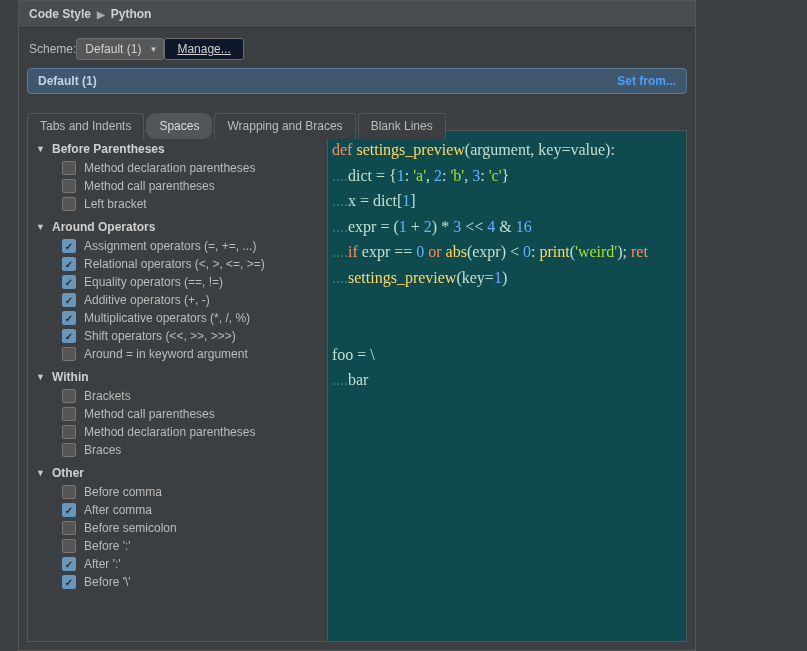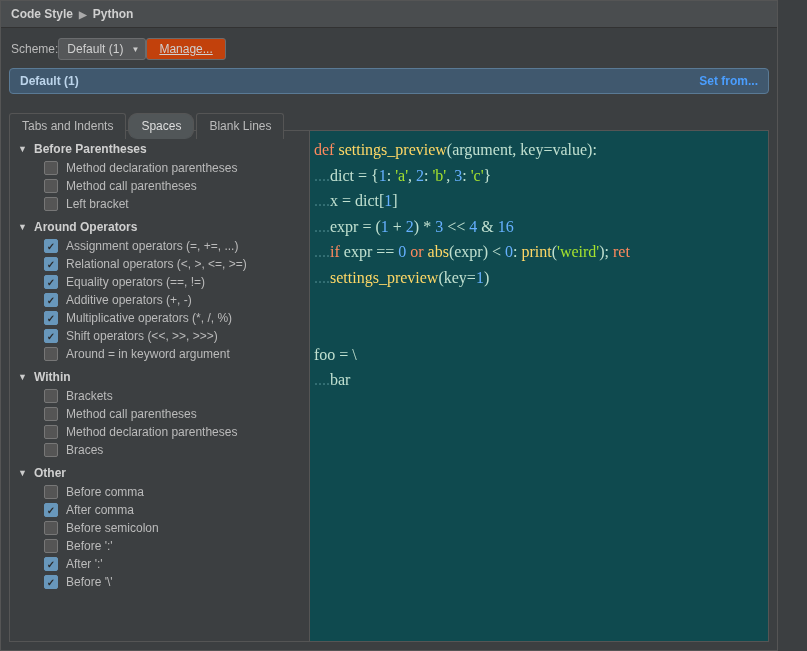--- a/index.html
+++ b/index.html
@@ -8,24 +8,25 @@
   font-family: "Lucida Grande", "Segoe UI", Arial, sans-serif;
   font-size: 12px;
   color: #bbbbbb;
   width: 807px;
   height: 651px;
   overflow: hidden;
 }
 .window {
   border: 1px solid #555;
   background: #3c3f41;
-  width: 778px;
+  width: 678px;
   height: 651px;
   display: flex;
   flex-direction: column;
+  margin-left: 18px;
 }
 .breadcrumb {
   background: #4a4d4f;
   padding: 6px 10px;
   font-weight: bold;
   color: #d0d0d0;
   border-bottom: 1px solid #323232;
   display: flex;
   align-items: center;
   gap: 6px;
@@ -50,21 +51,21 @@
   cursor: pointer;
 }
 .scheme-select::after {
   content: "▼";
   font-size: 8px;
   position: absolute;
   right: 6px;
   color: #ccc;
 }
 .manage-btn {
-  background: #c2410c;
+  background: #0f172a;
   border: 1px solid #6a6c6e;
   color: #d0d0d0;
   padding: 3px 12px;
   border-radius: 3px;
   text-decoration: underline;
   cursor: pointer;
 }
 .default-banner {
   margin: 0 8px;
   background: #40586e;
@@ -200,20 +201,21 @@
   </div>
 
   <div class="default-banner">
     <span>Default (1)</span>
     <span class="set-from">Set from...</span>
   </div>
 
   <div class="tabs" id="tabs">
       <div class="tab">Tabs and Indents</div>
       <div class="tab active">Spaces</div>
+      <div class="tab">Wrapping and Braces</div>
       <div class="tab">Blank Lines</div>
     </div>
 
   <div class="content">
     <div class="settings-tree" id="tree">
         <div class="tree-group">
           <div class="group-header">
             <span class="disclosure">▼</span>
             <span>Before Parentheses</span>
           </div>

